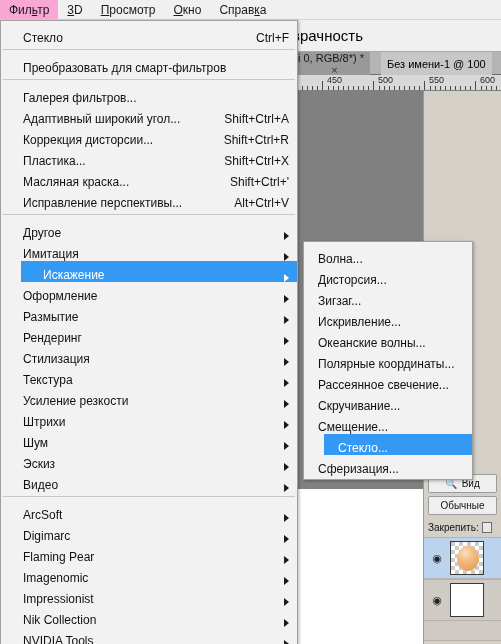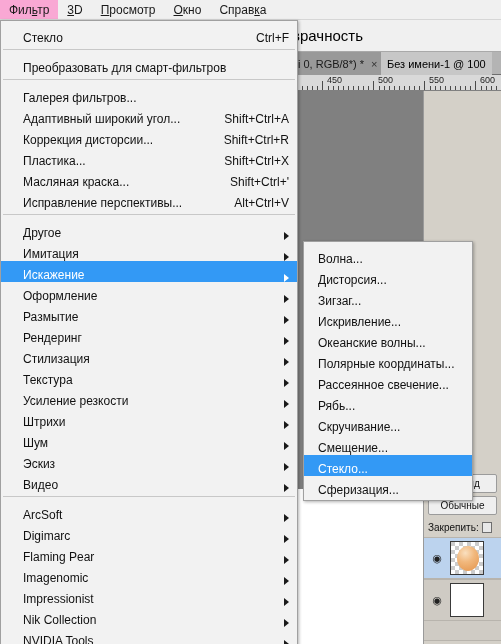--- a/index.html
+++ b/index.html
@@ -26,21 +26,21 @@
   .tabbar {
     position: absolute; left: 0; top: 52px; right: 0; height: 23px;
     background: #b4b4b4; border-bottom: 1px solid #6e6e6e;
   }
   .tab {
     position: absolute; top: 0; height: 23px;
     display: flex; align-items: center;
     font-size: 11px; color: #111; white-space: nowrap;
     padding: 0 6px;
   }
-  .tab.inactive { background: #999999; color: #1a1a1a; }
+  .tab.inactive { background: #999999; color: #1a1a1a; flex-direction: column; }
   .tab.active { background: #c7c7c7; color: #000; }
   .tab-close { margin-left: 7px; font-size: 11px; color: #333; }
 
   .ruler-h {
     position: absolute; left: 0; top: 75px; right: 0; height: 16px;
     background: #d9d9d9; border-bottom: 1px solid #808080;
     overflow: hidden;
   }
   .rtick { position: absolute; bottom: 0; width: 1px; background: #4a4a4a; }
   .rtick.major { height: 9px; }
@@ -131,21 +131,21 @@
     box-shadow: 1px 1px 3px rgba(0,0,0,0.30);
   }
   #filter-menu { left: 0px; top: 20px; width: 298px; padding: 3px 0 3px 0; }
   #distort-submenu { left: 303px; top: 241px; width: 170px; padding: 3px 0; }
 
   .mi {
     position: relative; display: flex; align-items: flex-end;
     height: 21px; padding: 0 8px 0 22px;
     font-size: 12px; color: #111; white-space: nowrap;
   }
-  .mi.highlight { background: #3399f5; color: #ffffff; }
+  .mi.highlight { background: #3399f5; color: #ffffff; margin-left: 20px; }
   .mi-label { flex: 0 0 auto; }
   .mi-accel { margin-left: auto; padding-left: 26px; font-size: 12px; color: #111; }
   .mi-arrow {
     margin-left: auto; width: 0; height: 0;
     border-top: 4px solid transparent; border-bottom: 4px solid transparent;
     border-left: 5px solid #1a1a1a;
   }
   .mi.highlight .mi-arrow { border-left-color: #ffffff; }
   .sep { height: 1px; margin: 4px 2px 4px 2px; background: #c8c8c8; }
 
@@ -406,23 +406,20 @@
       <div class="mi">
         <span class="mi-label">Океанские волны...</span>
       </div>
       <div class="mi">
         <span class="mi-label">Полярные координаты...</span>
       </div>
       <div class="mi">
         <span class="mi-label">Рассеянное свечение...</span>
       </div>
       <div class="mi">
-        <span class="mi-label">Рябь...</span>
-      </div>
-      <div class="mi">
         <span class="mi-label">Скручивание...</span>
       </div>
       <div class="mi">
         <span class="mi-label">Смещение...</span>
       </div>
       <div class="mi highlight">
         <span class="mi-label">Стекло...</span>
       </div>
       <div class="mi">
         <span class="mi-label">Сферизация...</span>

